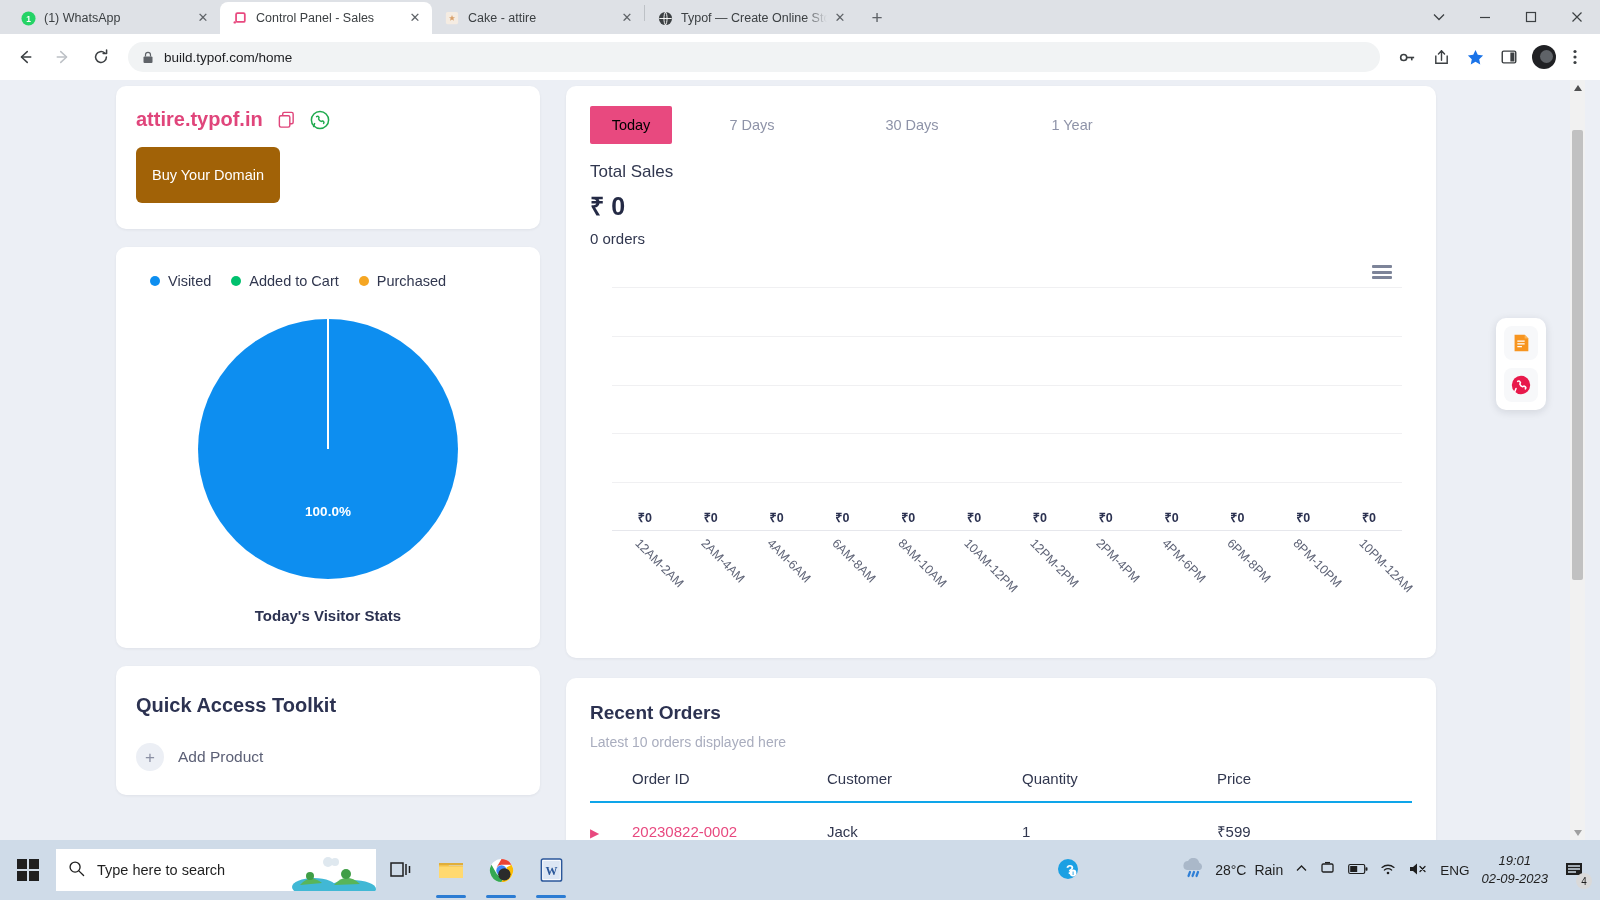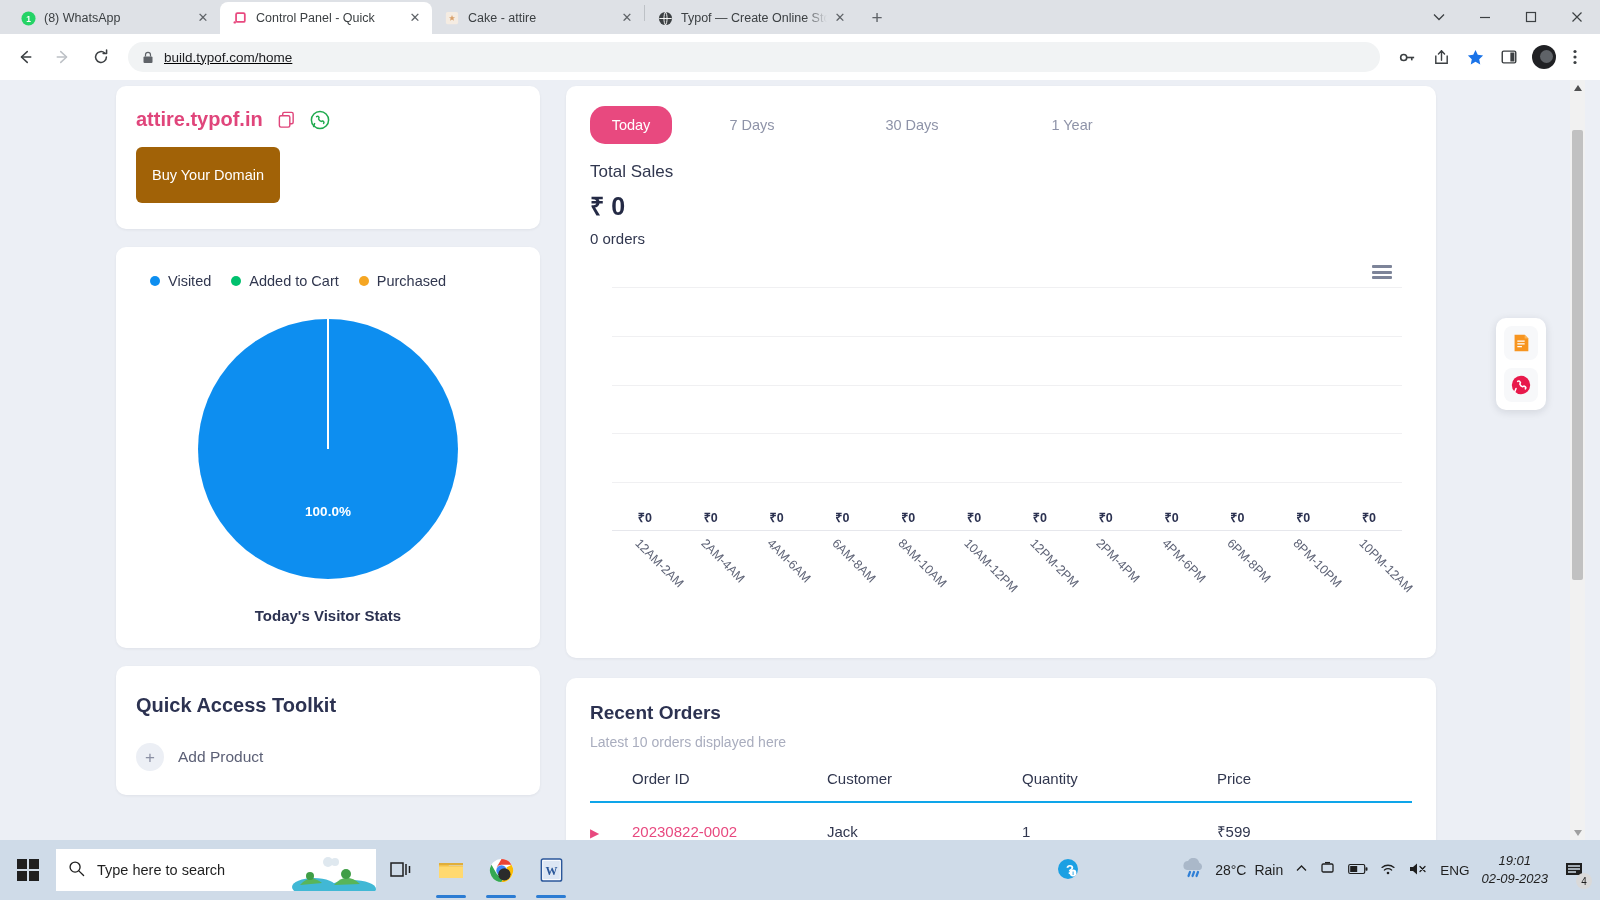--- a/index.html
+++ b/index.html
@@ -48,21 +48,21 @@
     border-radius:50%;
   }
   .win-ctrls {
     position: absolute; right: 0; top: 0; height: 34px;
     display: flex; align-items: center;
   }
   .win-btn { width: 46px; height: 34px; display:flex; align-items:center; justify-content:center; color:#3c4043; }
 
   .toolbar {
     height: 46px; background: #ffffff;
-    display: flex; align-items: center; padding: 16px 10px; text-decoration: underline;
+    display: flex; align-items: center; padding: 16px 10px;
   }
   .nav-btn {
     width: 30px; height: 30px; margin-right: 8px; border-radius: 50%;
     display: flex; align-items: center; justify-content: center; color: #3c4043;
   }
   .nav-btn.disabled { color: #bdc1c6; }
   .omnibox {
     flex: 1 1 auto; height: 30px; background: #f1f3f4; border-radius: 16px;
     display: flex; align-items: center; padding: 0 14px; margin: 0 8px 0 4px;
     font-size: 13.5px; color: #202124;
@@ -142,21 +142,21 @@
     display:flex; align-items:center; justify-content:center; font-size:17px; line-height:1;
   }
 
   
   .sales-card { padding: 20px 24px 24px 24px; margin-bottom: 20px; height: 572px; position:relative; }
   .range-tabs { display:flex; align-items:center; }
   .range-tab {
     font-size:14.5px; color:#8e93a8; text-align:center; padding: 11px 0; width: 160px;
   }
   .range-tab.active {
-    background:#e8497f; color:#ffffff; border-radius:15px; width: 82px; font-size:14.5px;
+    background:#e8497f; color:#000000; border-radius:2px; width: 82px; font-size:14.5px;
   }
   .sales-head { text-align:left; margin-top: 18px; }
   .sales-label { font-size:17px; color:#31374f; }
   .sales-amount { font-size:25px; font-weight:700; color:#242a45; margin-top:6px; }
   .sales-orders { font-size:15px; color:#31374f; margin-top:8px; }
 
   .chart-area { position:relative; height: 340px; margin-top: 12px; }
   .hamburger { position:absolute; right: 20px; top: 6px; width:20px; height:14px; display:flex; flex-direction:column; justify-content:space-between; }
   .hamburger span{ display:block; height:3px; background:#7d8499; border-radius:1px; }
   .plot { position:absolute; left: 22px; right: 10px; top: 28px; height: 244px; }
@@ -225,32 +225,32 @@
 
   <div class="tabstrip">
 
     <div class="tab">
       <span class="favicon">
         <svg width="15" height="15" viewBox="0 0 16 16">
             <circle cx="8" cy="8" r="7.5" fill="#25d366"></circle>
             <text x="8" y="11.5" font-size="9" font-family="Liberation Sans" fill="#fff" text-anchor="middle" font-weight="bold">1</text>
           </svg>
       </span>
-      <span class="tab-title">(8) WhatsApp</span>
+      <span class="tab-title">(1) WhatsApp</span>
       <span class="tab-close">✕</span>
     </div>
 
     <div class="tab active">
       <span class="favicon">
         <svg width="14" height="14" viewBox="0 0 16 16">
             <rect x="3.5" y="2.5" width="10" height="10" rx="1.5" fill="none" stroke="#e8497f" stroke-width="2"></rect>
             <circle cx="2" cy="13" r="1.4" fill="#e8497f"></circle>
           </svg>
       </span>
-      <span class="tab-title">Control Panel - Quick</span>
+      <span class="tab-title">Control Panel - Sales</span>
       <span class="tab-close">✕</span>
     </div>
 
     <div class="tab">
       <span class="favicon">
         <svg width="14" height="14" viewBox="0 0 16 16">
             <rect x="1" y="1" width="14" height="14" rx="2" fill="#f5ece2"></rect>
             <path d="M8 4.5 L9 7 L11.5 7 L9.5 8.6 L10.3 11 L8 9.6 L5.7 11 L6.5 8.6 L4.5 7 L7 7 Z" fill="#d9a06a"></path>
           </svg>
       </span>

